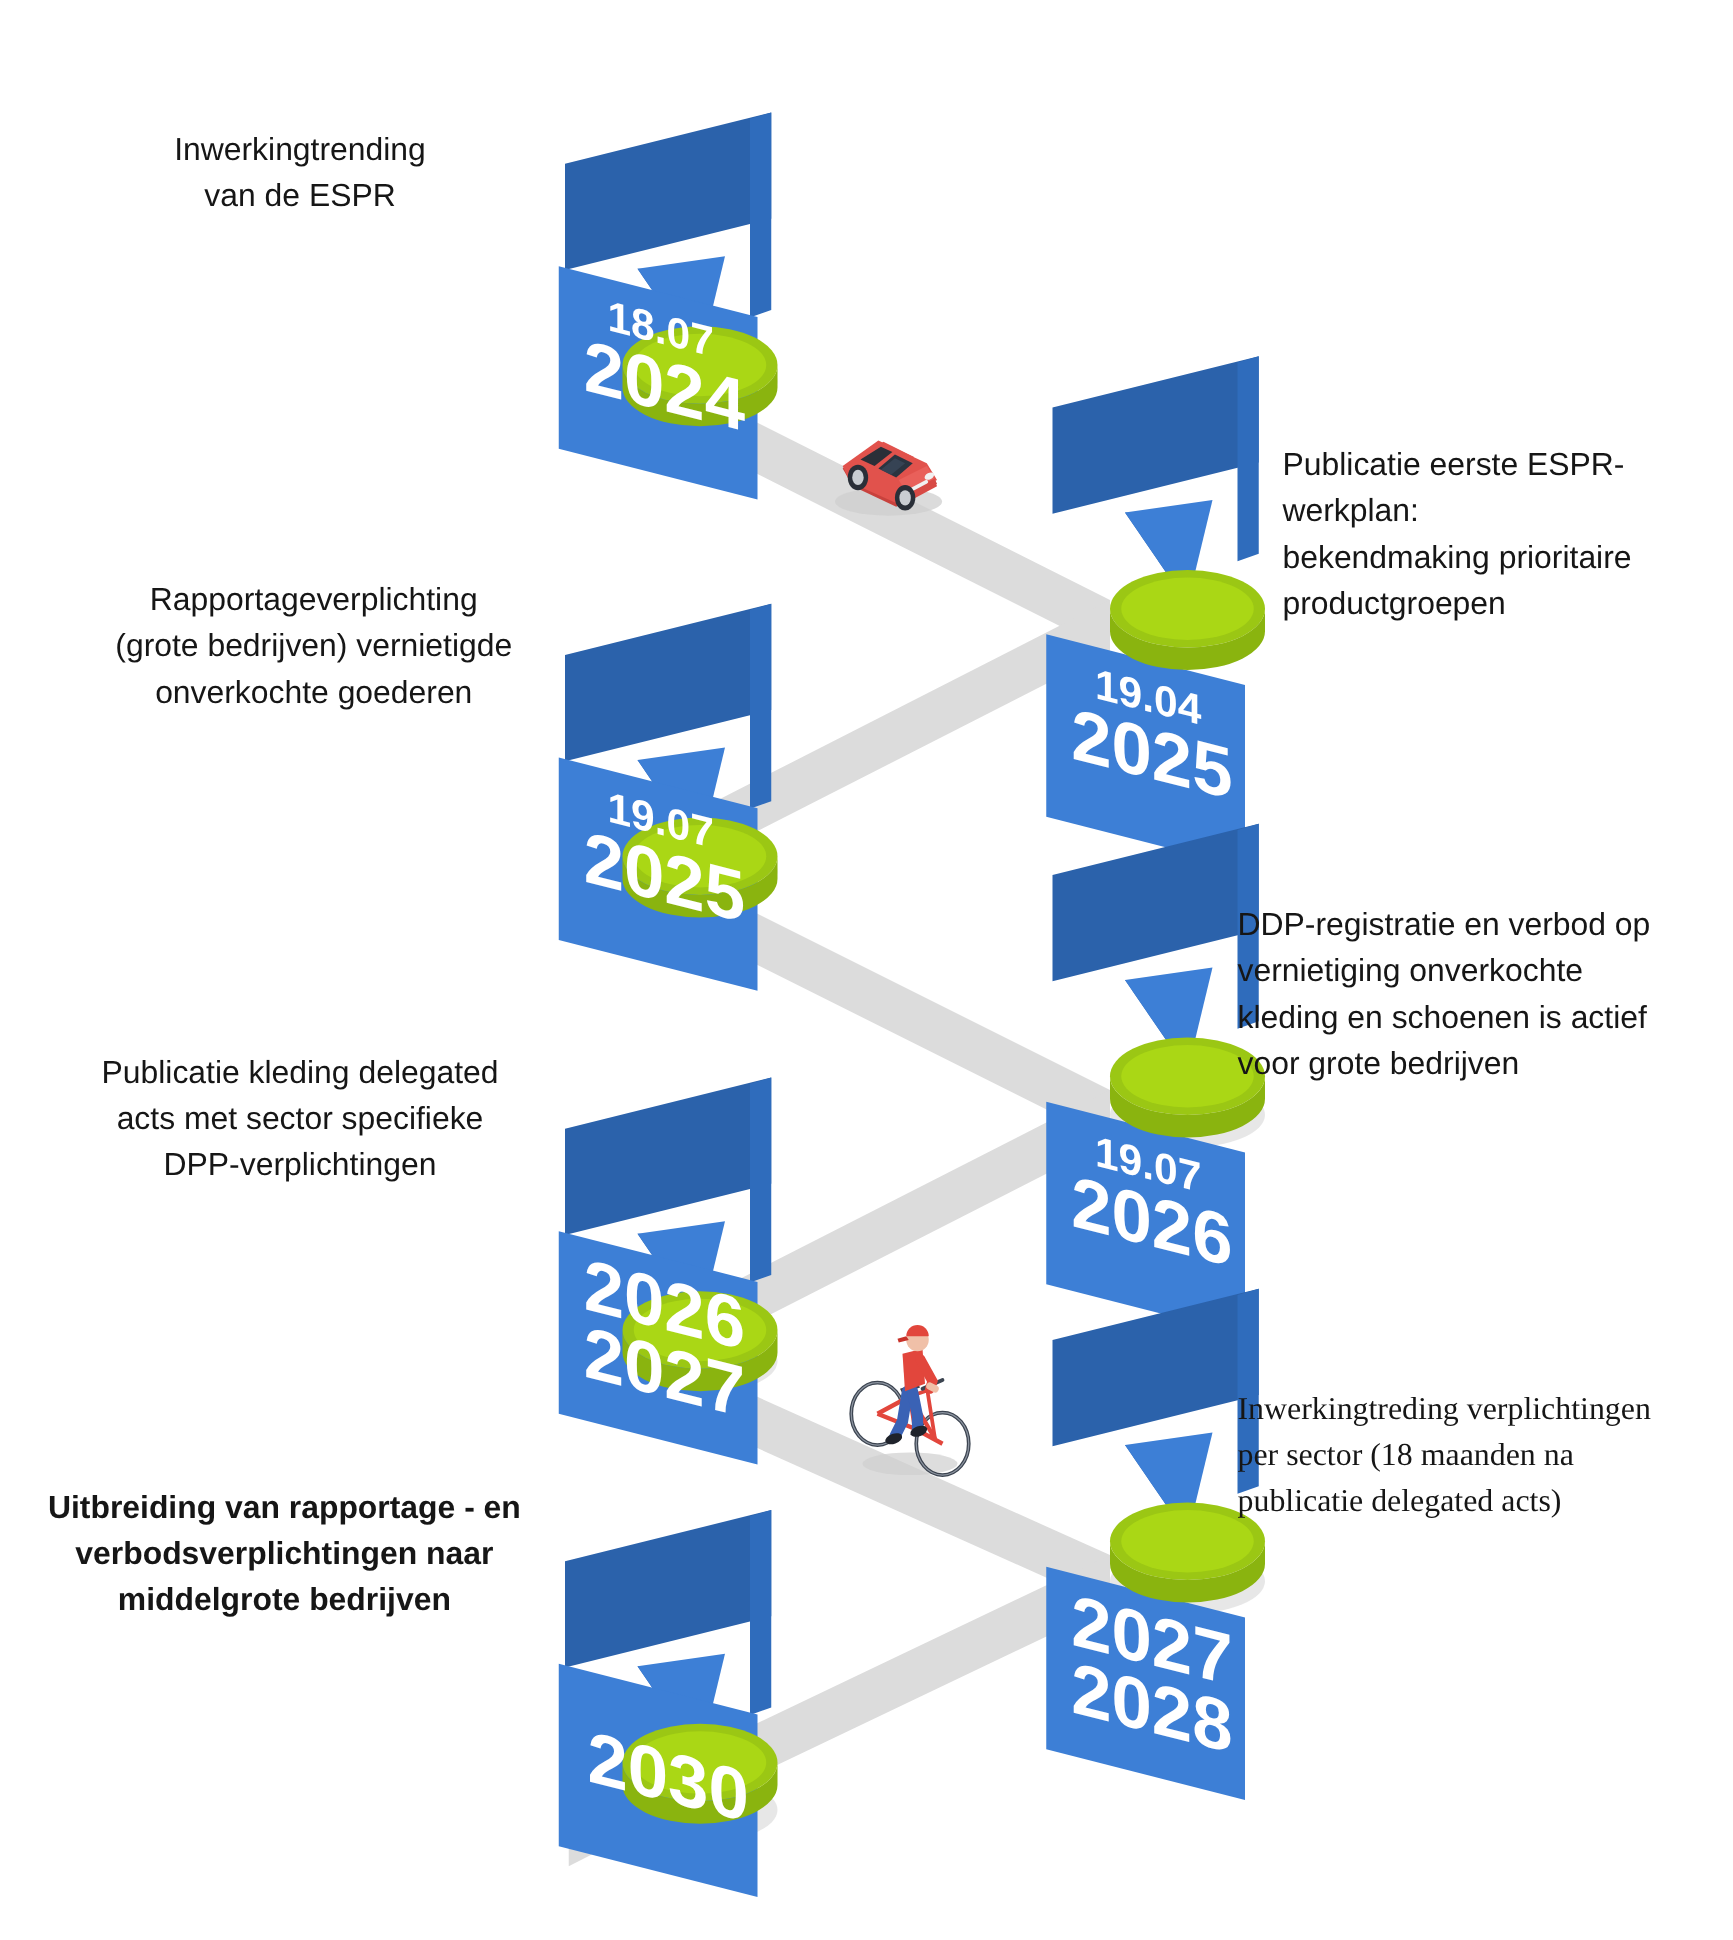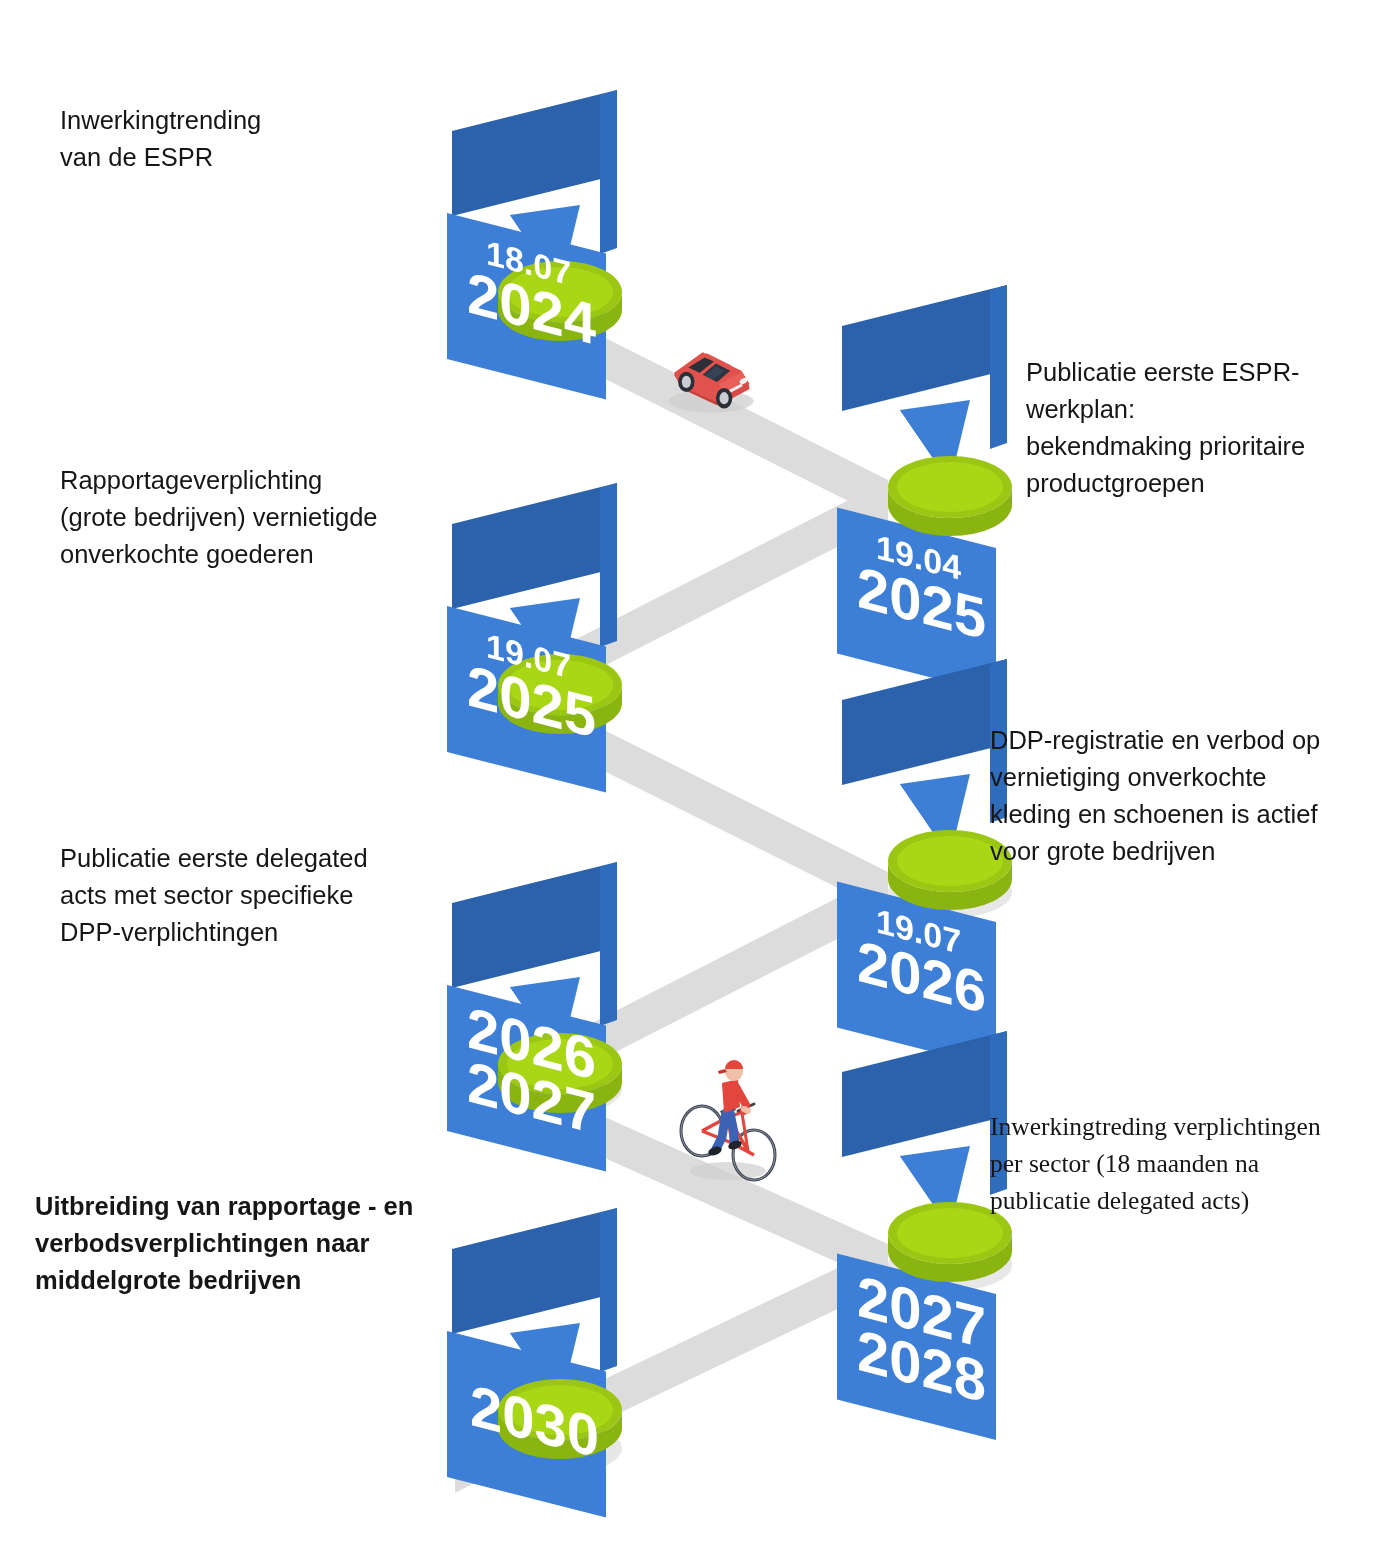--- a/index.html
+++ b/index.html
@@ -25,21 +25,21 @@
   }
 
   .label {
     position: absolute;
     font-family: "Liberation Sans", sans-serif;
     font-size: 25.5px;
     line-height: 37px;
     color: #161616;
     white-space: pre-line;
   }
-  .label.left  { text-align: left; }
+  .label.left  { text-align: center; }
   .label.right { text-align: left; }
 
   
   .daytext {
     font-family: "Liberation Sans", sans-serif;
     font-weight: bold;
     fill: #ffffff;
   }
   .yeartext {
     font-family: "Liberation Sans", sans-serif;
@@ -248,30 +248,30 @@
 
 </svg>
 
 <div class="label left" style="left:60px; top:102px; width:360px;">Inwerkingtrending
 van de ESPR</div>
 
 <div class="label right" style="left:990px; top:354px; width:360px;padding-left:36px;">Publicatie eerste ESPR-werkplan:
 bekendmaking prioritaire
 productgroepen</div>
 
-<div class="label left" style="left:60px; top:462px; width:360px;">Rapportageverplichting
+<div class="label left" style="left:71px; top:462px; width:360px;">Rapportageverplichting
 (grote bedrijven) vernietigde
 onverkochte goederen</div>
 
 <div class="label right" style="left:990px; top:722px; width:360px;">DDP-registratie en verbod op
 vernietiging onverkochte
 kleding en schoenen is actief
 voor grote bedrijven</div>
 
-<div class="label left" style="left:60px; top:840px; width:360px;">Publicatie eerste delegated
+<div class="label left" style="left:60px; top:840px; width:360px;">Publicatie kleding delegated
 acts met sector specifieke
 DPP-verplichtingen</div>
 
 <div class="label right" style="left:990px; top:1108px; width:360px;font-family:Liberation Serif, serif;">Inwerkingtreding verplichtingen
 per sector (18 maanden na
 publicatie delegated acts)</div>
 
 <div class="label left" style="left:35px; top:1188px; width:385px;font-weight:bold;">Uitbreiding van rapportage - en
 verbodsverplichtingen naar
 middelgrote bedrijven</div>

